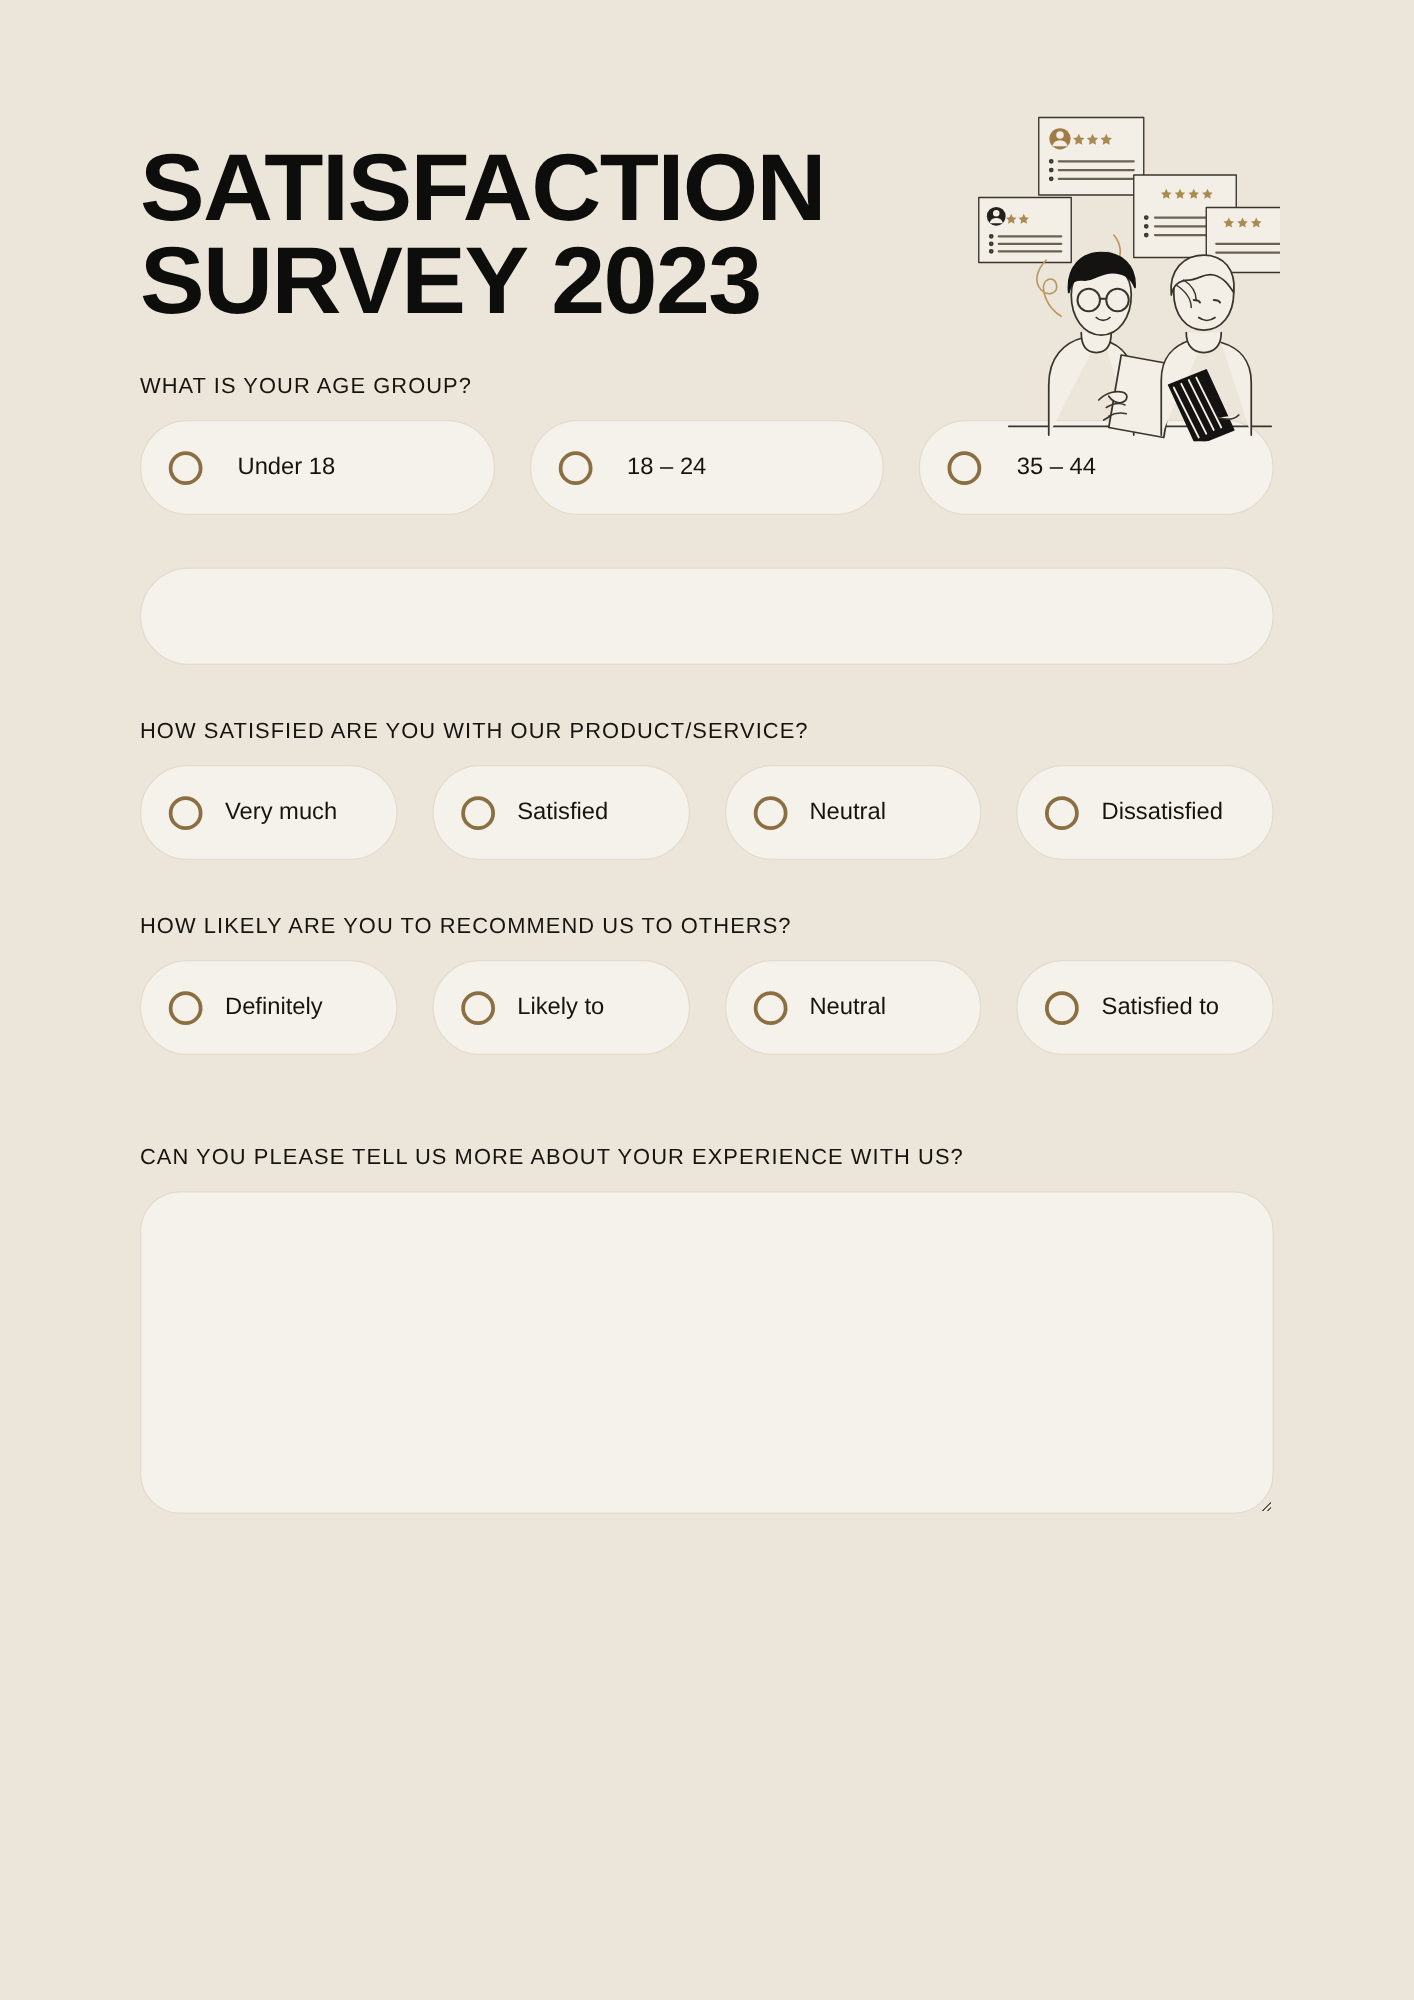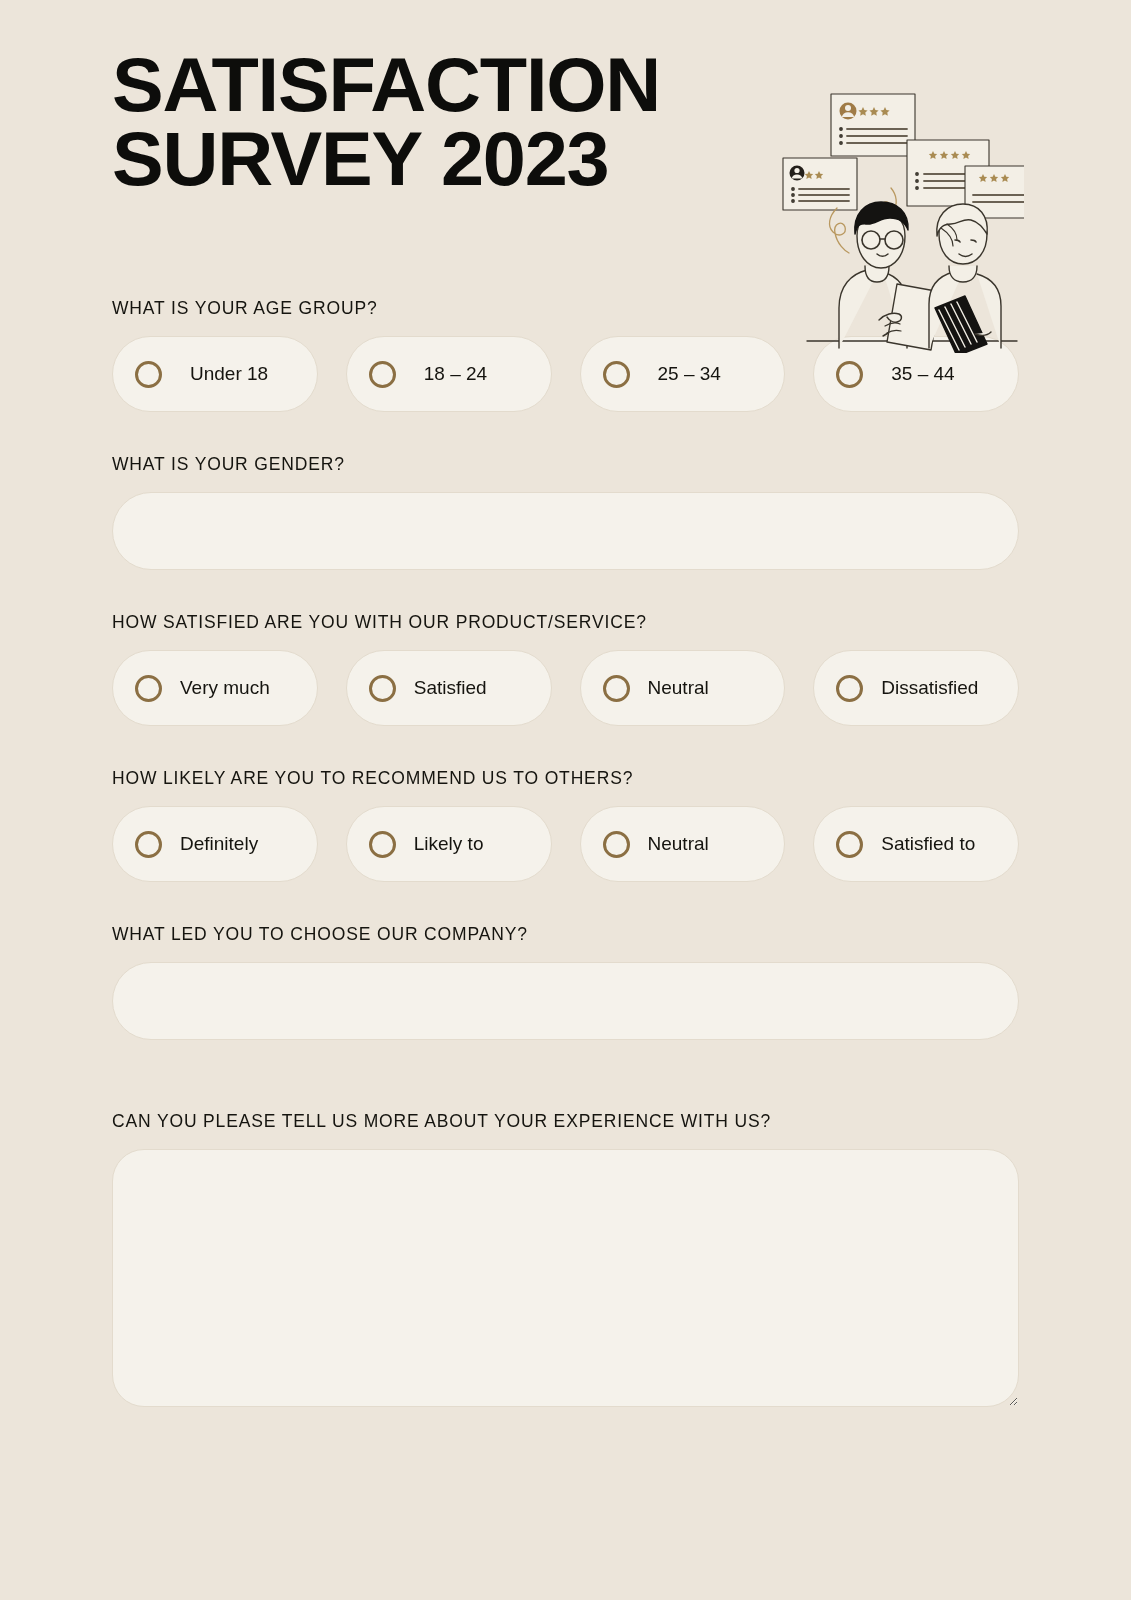--- a/index.html
+++ b/index.html
@@ -19,21 +19,21 @@
   .page {
     position: relative;
     width: 1131px;
     height: 1600px;
     padding: 0 112px;
   }
 
   
   .header {
     position: relative;
-    padding-top: 48px;
+    padding-top: 114px;
     height: 268px;
   }
 
   .title {
     font-family: "Liberation Sans", sans-serif;
     font-weight: bold;
     font-size: 76px;
     line-height: 0.98;
     letter-spacing: -1.2px;
     color: #0d0d0b;
@@ -257,31 +257,26 @@
       <div class="option-pill">
         <span class="radio"></span>
         <span class="option-label">Under 18</span>
       </div>
       <div class="option-pill">
         <span class="radio"></span>
         <span class="option-label">18 – 24</span>
       </div>
       <div class="option-pill">
         <span class="radio"></span>
-        <span class="option-label">25 – 34</span>
-      </div>
-      <div class="option-pill">
-        <span class="radio"></span>
         <span class="option-label">35 – 44</span>
       </div>
     </div>
   </div>
 
   <div class="question-block gap-lg">
-    <div class="q-label">WHAT IS YOUR GENDER?</div>
     <input class="text-input" type="text" placeholder="" style="">
   </div>
 
   <div class="question-block gap-lg">
     <div class="q-label">HOW SATISFIED ARE YOU WITH OUR PRODUCT/SERVICE?</div>
     <div class="options-row row-scale">
       <div class="option-pill">
         <span class="radio"></span>
         <span class="option-label">Very much</span>
       </div>
@@ -315,23 +310,19 @@
         <span class="radio"></span>
         <span class="option-label">Neutral</span>
       </div>
       <div class="option-pill">
         <span class="radio"></span>
         <span class="option-label">Satisfied to</span>
       </div>
     </div>
   </div>
 
-  <div class="question-block gap-lg">
-    <div class="q-label">WHAT LED YOU TO CHOOSE OUR COMPANY?</div>
-    <input class="text-input" type="text" placeholder="" style="">
-  </div>
 
   <div class="question-block gap-xl">
     <div class="q-label">CAN YOU PLEASE TELL US MORE ABOUT YOUR EXPERIENCE WITH US?</div>
     <textarea class="textarea-input" placeholder="" style=""></textarea>
   </div>
 
 </div>
 
 </body></html>

